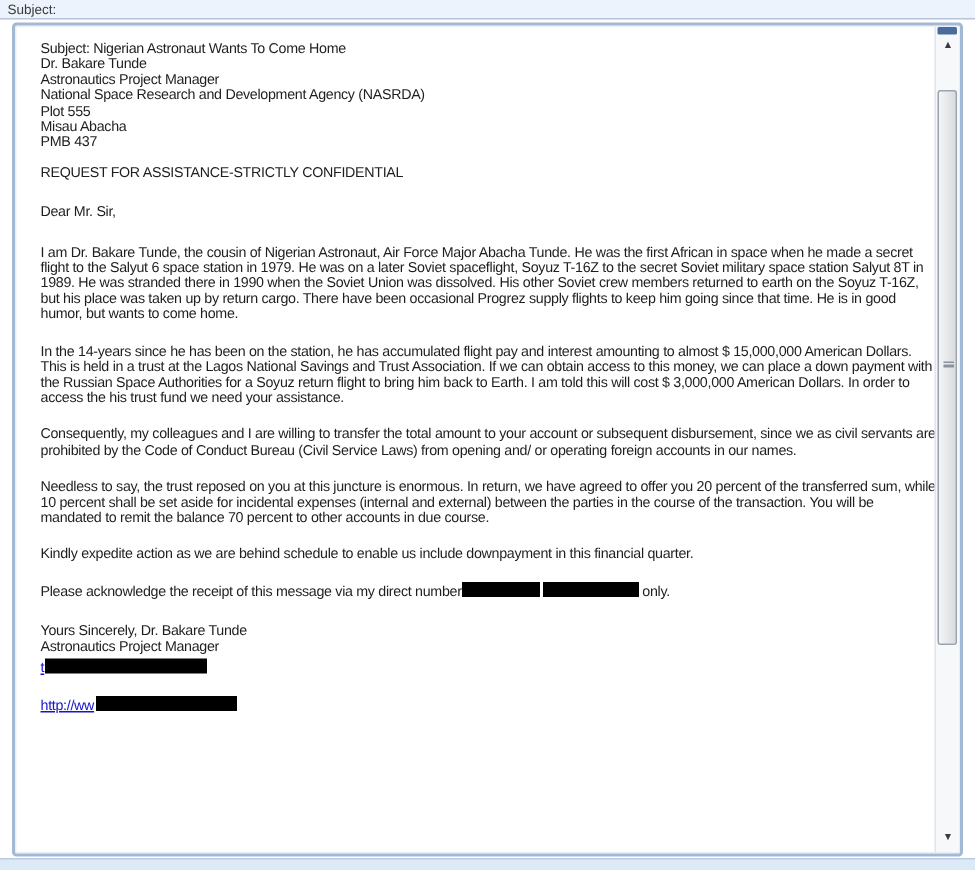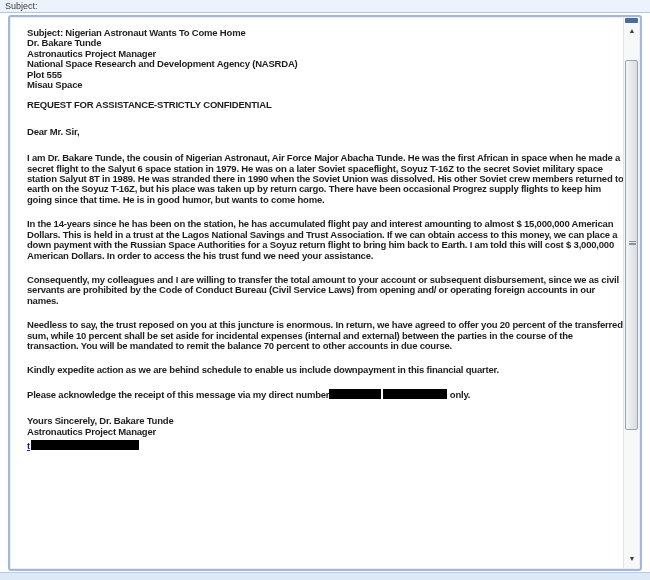--- a/index.html
+++ b/index.html
@@ -64,21 +64,21 @@
   }
   .scroll-thumb .grip:before {
     content:""; display:block; margin-top:1px;
     border-top:1px solid #8b929b; height:0;
   }
 
   
   .content {
     position:absolute; left:0; top:0; right:16px; bottom:0;
     padding:11px 0 0 17px;
-    font-size:9.5px; font-weight:bold; letter-spacing:-0.2px;
+    font-size:9.5px; font-weight:normal; letter-spacing:-0.2px;
     line-height:10.4px; color:#1e1e1e;
     overflow:hidden;
   }
   .hdr div { white-space:nowrap; }
   .content p { margin:0 0 14px 0; }
   .content .gap16 { margin-bottom:16px; }
   .hdr { margin-bottom:10px; }
   .sig { margin:0; }
 
   
@@ -106,41 +106,45 @@
 
 <div class="email-box">
 
   <div class="content">
     <div class="hdr">
       <div>Subject: Nigerian Astronaut Wants To Come Home</div>
       <div>Dr. Bakare Tunde</div>
       <div>Astronautics Project Manager</div>
       <div>National Space Research and Development Agency (NASRDA)</div>
       <div>Plot 555</div>
-      <div>Misau Space</div>
+      <div>Misau Abacha</div>
+      <div>PMB 437</div>
     </div>
 
     <p class="gap16">REQUEST FOR ASSISTANCE-STRICTLY CONFIDENTIAL</p>
     <p class="gap16">Dear Mr. Sir,</p>
 
     <p>I am Dr. Bakare Tunde, the cousin of Nigerian Astronaut, Air Force Major Abacha Tunde. He was the first African in space when he made a secret flight to the Salyut 6 space station in 1979. He was on a later Soviet spaceflight, Soyuz T-16Z to the secret Soviet military space station Salyut 8T in 1989. He was stranded there in 1990 when the Soviet Union was dissolved. His other Soviet crew members returned to earth on the Soyuz T-16Z, but his place was taken up by return cargo. There have been occasional Progrez supply flights to keep him going since that time. He is in good humor, but wants to come home.</p>
     <p>In the 14-years since he has been on the station, he has accumulated flight pay and interest amounting to almost $ 15,000,000 American Dollars. This is held in a trust at the Lagos National Savings and Trust Association. If we can obtain access to this money, we can place a down payment with the Russian Space Authorities for a Soyuz return flight to bring him back to Earth. I am told this will cost $ 3,000,000 American Dollars. In order to access the his trust fund we need your assistance.</p>
     <p>Consequently, my colleagues and I are willing to transfer the total amount to your account or subsequent disbursement, since we as civil servants are prohibited by the Code of Conduct Bureau (Civil Service Laws) from opening and/ or operating foreign accounts in our names.</p>
     <p>Needless to say, the trust reposed on you at this juncture is enormous. In return, we have agreed to offer you 20 percent of the transferred sum, while 10 percent shall be set aside for incidental expenses (internal and external) between the parties in the course of the transaction. You will be mandated to remit the balance 70 percent to other accounts in due course.</p>
     <p>Kindly expedite action as we are behind schedule to enable us include downpayment in this financial quarter.</p>
 
     <p class="gap16"><span>Please acknowledge the receipt of this message via my direct number</span><span class="redact r-phone1"></span><span class="redact r-phone2"></span><span> only.</span></p>
 
     <div class="sig">Yours Sincerely, Dr. Bakare Tunde</div>
     <div class="sig">Astronautics Project Manager</div>
 
     <div class="linkline">
       <a class="maillink"><span>t</span><span class="redact r-email"></span></a>
     </div>
 
+    <div class="urlline">
+      <a class="weblink"><span>http://ww</span><span class="redact r-url"></span></a>
+    </div>
   </div>
 
   <div class="scrollbar">
     <div class="scroll-split"></div>
     <div class="scroll-btn up"><span>▲</span></div>
     <div class="scroll-thumb">
         <span class="grip"></span>
       </div>
     <div class="scroll-btn down"><span>▼</span></div>
   </div>

